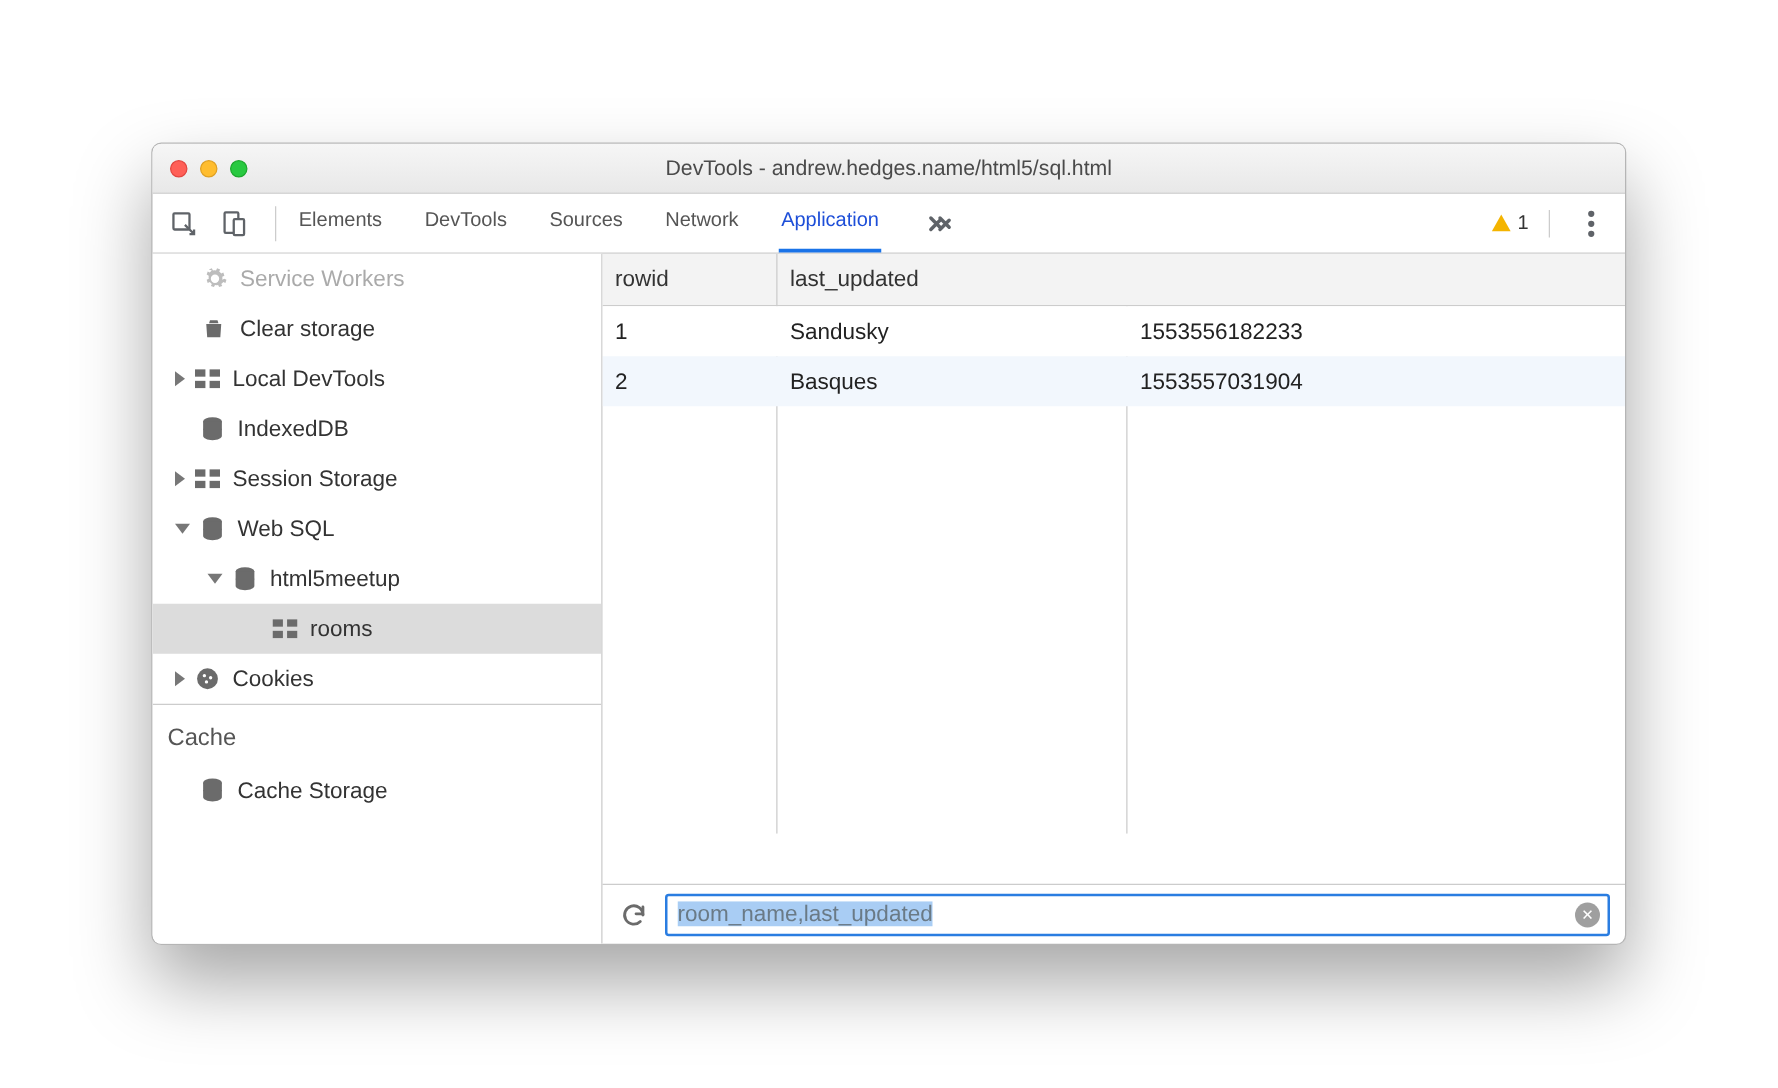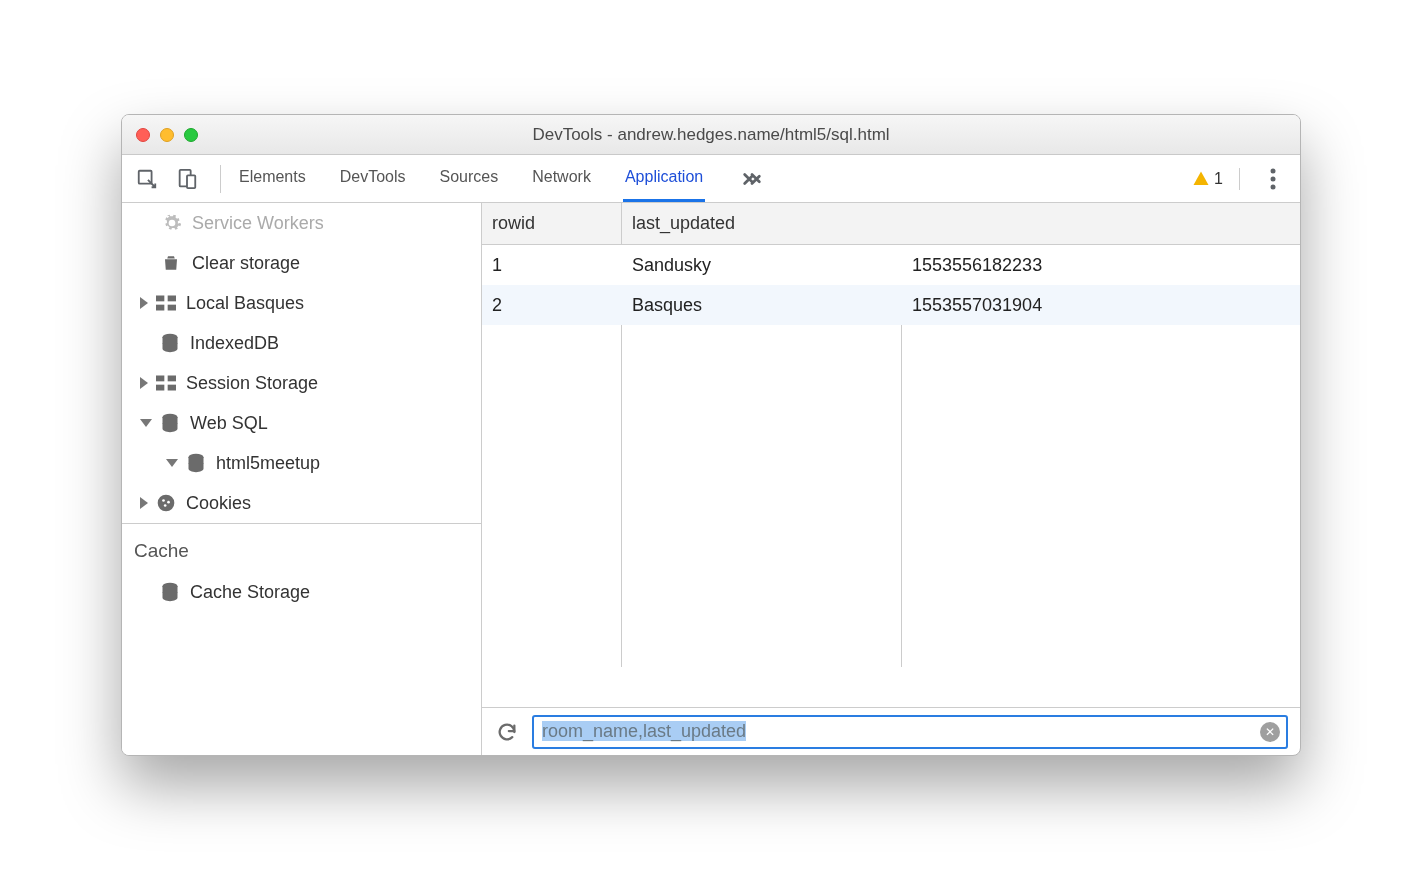--- a/index.html
+++ b/index.html
@@ -319,21 +319,21 @@
       <div class="tree-item indent1">
         <span class="caret caret-right"></span>
         <span class="icon">
           <svg width="20" height="16" viewBox="0 0 24 18" fill="#6b6b6b">
               <rect x="0" y="0" width="10" height="7"></rect>
               <rect x="14" y="0" width="10" height="7"></rect>
               <rect x="0" y="11" width="10" height="7"></rect>
               <rect x="14" y="11" width="10" height="7"></rect>
             </svg>
         </span>
-        <span>Local Basques</span>
+        <span>Local DevTools</span>
       </div>
 
       <div class="tree-item indent1" style="padding-left:38px">
         <span class="icon">
           <svg width="20" height="20" viewBox="0 0 24 24" fill="#6b6b6b">
               <ellipse cx="12" cy="5" rx="9" ry="4"></ellipse>
               <path d="M3 5v7c0 2 4 4 9 4s9-2 9-4V5"></path>
               <path d="M3 12v7c0 2 4 4 9 4s9-2 9-4v-7"></path>
             </svg>
         </span>
@@ -370,20 +370,31 @@
         <span class="icon">
           <svg width="20" height="20" viewBox="0 0 24 24" fill="#6b6b6b">
               <ellipse cx="12" cy="5" rx="9" ry="4"></ellipse>
               <path d="M3 5v7c0 2 4 4 9 4s9-2 9-4V5"></path>
               <path d="M3 12v7c0 2 4 4 9 4s9-2 9-4v-7"></path>
             </svg>
         </span>
         <span>html5meetup</span>
       </div>
 
+      <div class="tree-item indent4 selected">
+        <span class="icon">
+          <svg width="20" height="16" viewBox="0 0 24 18" fill="#6b6b6b">
+              <rect x="0" y="0" width="10" height="7"></rect>
+              <rect x="14" y="0" width="10" height="7"></rect>
+              <rect x="0" y="11" width="10" height="7"></rect>
+              <rect x="14" y="11" width="10" height="7"></rect>
+            </svg>
+        </span>
+        <span>rooms</span>
+      </div>
 
       <div class="tree-item indent1">
         <span class="caret caret-right"></span>
         <span class="icon">
           <svg width="20" height="20" viewBox="0 0 24 24" fill="#6b6b6b">
               <circle cx="12" cy="12" r="10"></circle>
               <circle cx="9" cy="9" r="1.6" fill="#fff"></circle>
               <circle cx="15" cy="11" r="1.6" fill="#fff"></circle>
               <circle cx="11" cy="15" r="1.6" fill="#fff"></circle>
             </svg>

